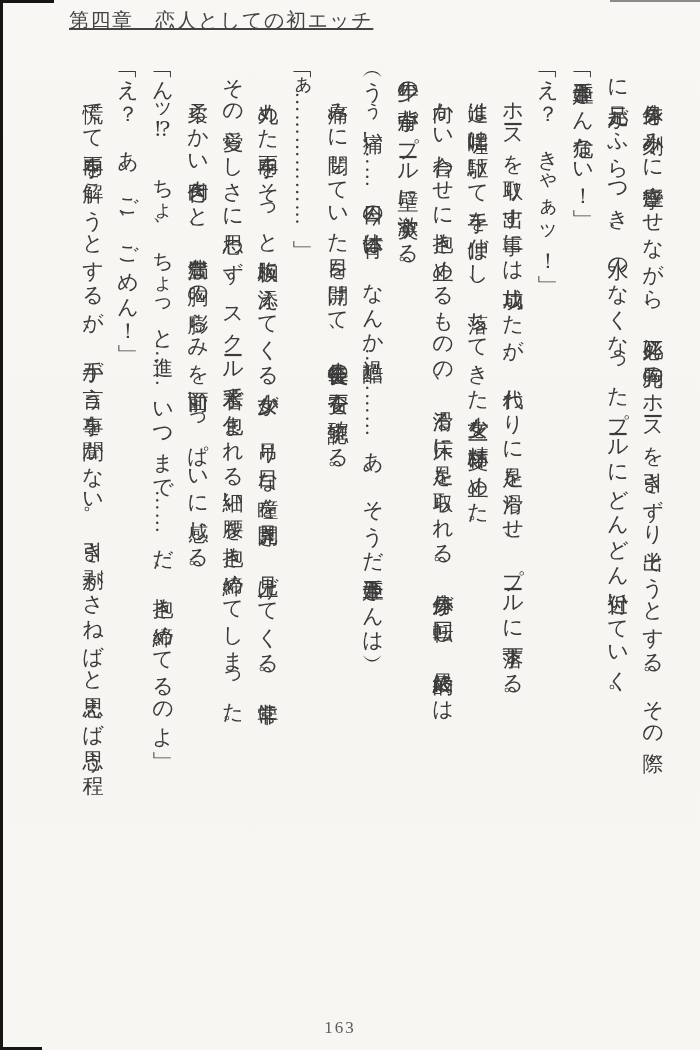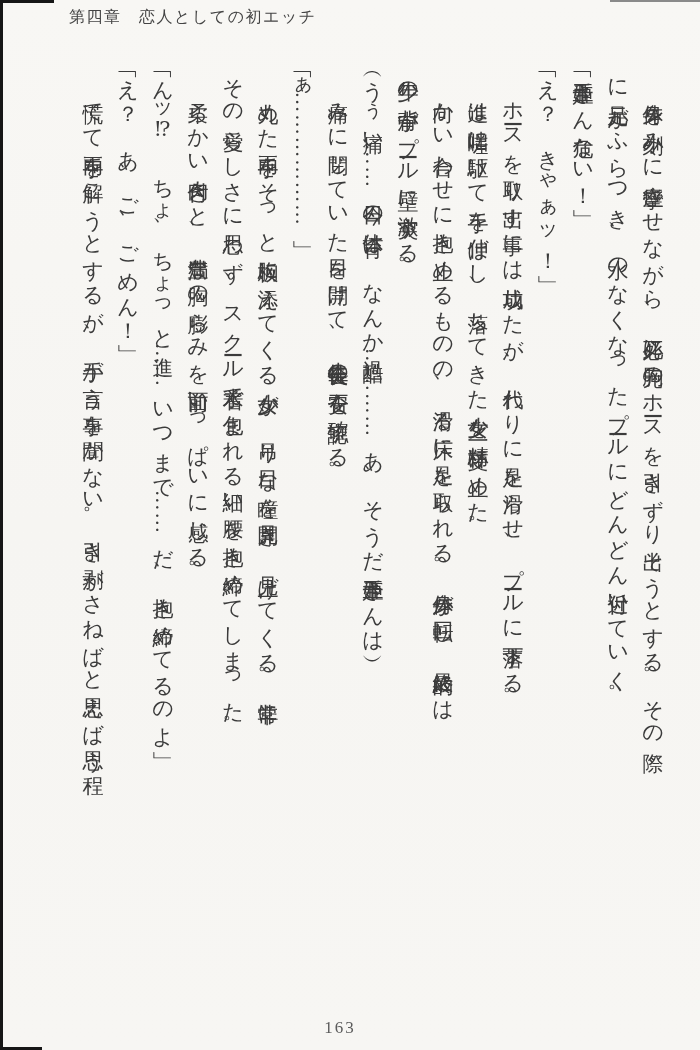--- a/index.html
+++ b/index.html
@@ -22,24 +22,25 @@
   .edge { position: absolute; background: #161616; }
   .edge-left   { left: 0; top: 0; width: 3px; height: 1050px; }
   .edge-top    { left: 0; top: 0; width: 54px; height: 3px; }
   .edge-bottom { left: 0; bottom: 0; width: 42px; height: 3px; }
   .edge-top-right { right: 0; top: 0; width: 90px; height: 2px; background: #8a8a8a; }
 
   .chapter-header {
     position: absolute;
     top: 7px;
     left: 69px;
-    font-size: 16px;
+    font-size: 20px;
     letter-spacing: 1.5px;
     color: #444;
     white-space: nowrap;
+    text-decoration: underline;
   }
 
   .body-text {
     position: absolute;
     top: 64px;
     right: 30px;
     height: 950px;
     writing-mode: vertical-rl;
     text-orientation: mixed;
     font-size: 21px;

